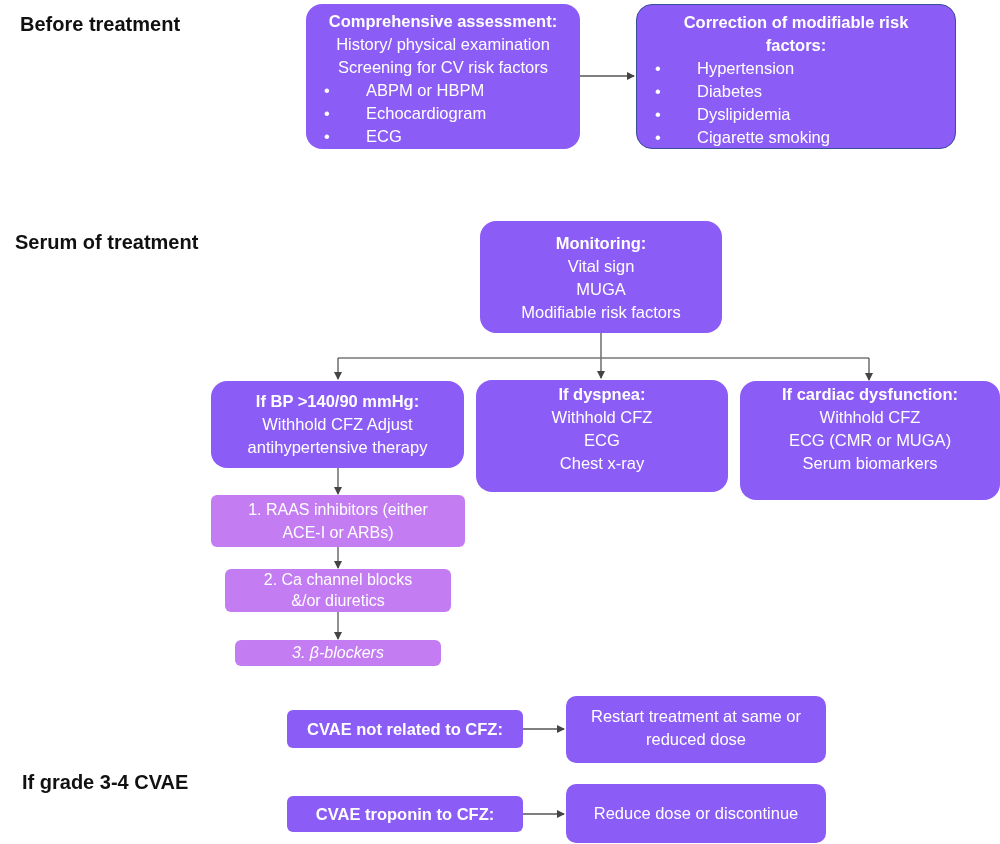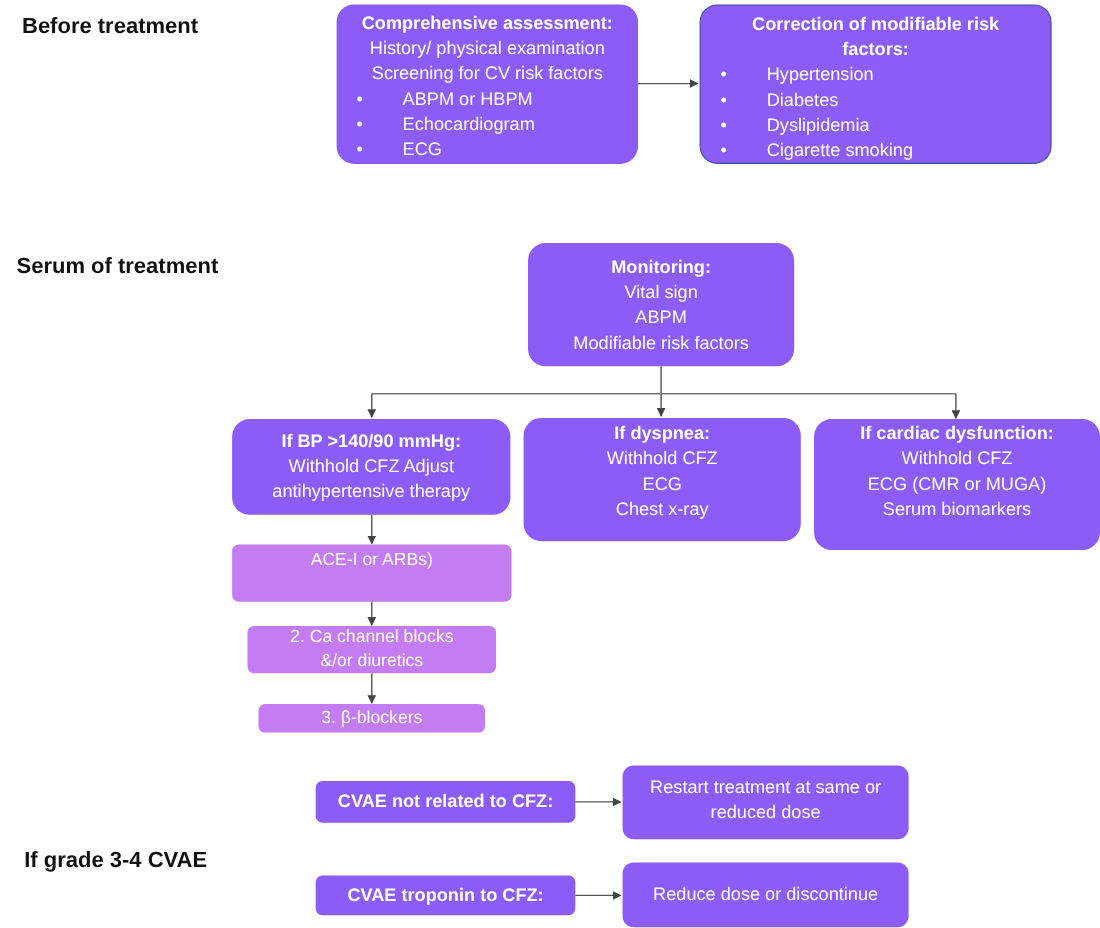--- a/index.html
+++ b/index.html
@@ -65,21 +65,21 @@
     <li><span class="dot">•</span><span>Hypertension</span></li>
     <li><span class="dot">•</span><span>Diabetes</span></li>
     <li><span class="dot">•</span><span>Dyslipidemia</span></li>
     <li><span class="dot">•</span><span>Cigarette smoking</span></li>
   </ul>
 </div>
 
 <div class="box dark" style="left:480px; top:221px; width:242px; height:112px; padding-top:11px;">
   <div class="title">Monitoring:</div>
   <div>Vital sign</div>
-  <div>ABPM</div>
+  <div>MUGA</div>
   <div>Modifiable risk factors</div>
 </div>
 
 <div class="box dark" style="left:211px; top:381px; width:253px; height:87px; padding-top:9px;">
   <div class="title">If BP &gt;140/90 mmHg:</div>
   <div>Withhold CFZ Adjust</div>
   <div>antihypertensive therapy</div>
 </div>
 
 <div class="box dark" style="left:476px; top:380px; width:252px; height:112px; padding-top:3px;">
@@ -90,27 +90,28 @@
 </div>
 
 <div class="box dark" style="left:740px; top:381px; width:260px; height:119px; padding-top:2px;">
   <div class="title">If cardiac dysfunction:</div>
   <div>Withhold CFZ</div>
   <div>ECG (CMR or MUGA)</div>
   <div>Serum biomarkers</div>
 </div>
 
 <div class="box light" style="left:211px; top:495px; width:254px; height:52px; padding-top:3px;">
+  <div>1. RAAS inhibitors (either</div>
   <div>ACE-I or ARBs)</div>
 </div>
 <div class="box light" style="left:225px; top:569px; width:226px; height:43px; padding-top:0px; line-height:21px;">
   <div>2. Ca channel blocks</div>
   <div>&amp;/or diuretics</div>
 </div>
-<div class="box light" style="left:235px; top:640px; width:206px; height:26px; padding-top:1px;">
+<div class="box light" style="left:235px; top:640px; width:206px; height:26px; padding-top:1px;font-style:italic;">
   <div>3. β-blockers</div>
 </div>
 
 <div class="box dark small-radius" style="left:287px; top:710px; width:236px; height:38px; padding-top:8px; font-weight:bold;">
   <div>CVAE not related to CFZ:</div>
 </div>
 <div class="box dark" style="left:566px; top:696px; width:260px; height:67px; padding-top:9px; border-radius:10px;">
   <div>Restart treatment at same or</div>
   <div>reduced dose</div>
 </div>

